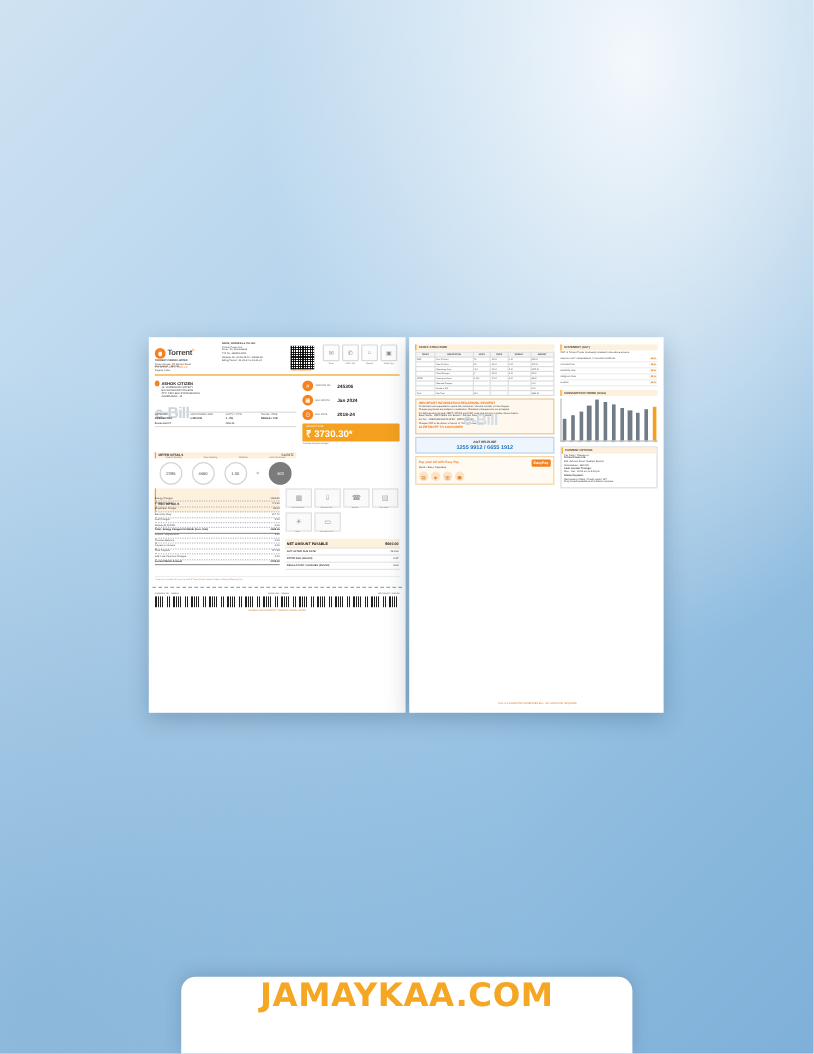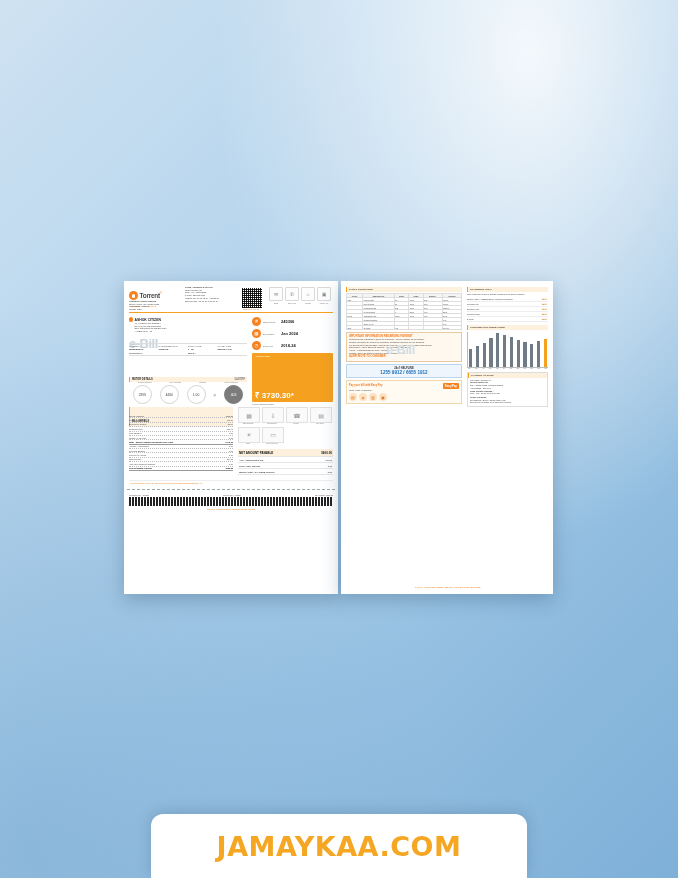--- a/index.html
+++ b/index.html
@@ -66,21 +66,21 @@
   .mini-table .cell{flex:1;font-size:2px;color:#555;}
   .mini-table .cell b{display:block;color:#222;font-size:2.2px;margin-top:.5px;}
 
   .right-col{position:absolute;left:128px;top:36px;width:81px;}
   .rc-row{display:flex;align-items:center;gap:2px;margin-bottom:3px;}
   .rc-ico{width:9px;height:9px;border-radius:50%;background:#f5821f;color:#fff;font-size:4.5px;display:flex;align-items:center;justify-content:center;}
   .rc-lbl{font-size:2px;color:#666;width:16px;}
   .rc-val{font-size:4px;font-weight:bold;color:#222;}
   .amt-box{background:#f5a11f;color:#fff;padding:2px 3px;border-radius:1px;}
   .amt-lbl{font-size:2.2px;}
-  .amt-val{font-size:8px;font-weight:bold;line-height:9px;margin-top:34px;}
+  .amt-val{font-size:8px;font-weight:bold;line-height:9px;}
   .amt-note{font-size:1.8px;color:#666;margin-top:1px;}
 
   
   .meter-head{position:absolute;left:5px;top:96px;width:118px;background:#fdf0dd;border-left:1.6px solid #f5a11f;padding:1px 2px;box-sizing:border-box;}
   .dials{position:absolute;left:5px;top:104px;width:118px;display:flex;align-items:center;justify-content:space-around;}
   .dial{width:17px;height:17px;border-radius:50%;border:.7px solid #d5d5d5;display:flex;align-items:center;justify-content:center;font-size:3.4px;color:#444;background:#fff;}
   .dial.dark{background:#7b7b7b;color:#fff;border-color:#7b7b7b;}
   .dial-cap{font-size:1.8px;color:#777;text-align:center;}
   .dials-caps{position:absolute;left:5px;top:100px;width:118px;display:flex;justify-content:space-around;}
   .op{font-size:5px;color:#888;align-self:center;}
@@ -134,21 +134,21 @@
   .bar.hi{background:#f5a11f;}
   .xlab{display:flex;justify-content:space-between;font-size:1.5px;color:#777;padding:0 1px;}
   .pay-box{margin-top:3px;border:.4px solid #ddd;padding:2px;box-sizing:border-box;}
   .pay-box .sec-head{margin:-2px -2px 1px -2px;}
 
   
   .wm-card{
     position:absolute;left:151px;top:814px;width:376px;height:64px;
     background:#fff;border-radius:12px 12px 0 0;
     box-shadow:0 -2px 14px rgba(40,70,100,.22);
-    display:flex;align-items:center;justify-content:center;
+    display:flex;justify-content:center;
   }
   .wm-text{
     font-size:27px;font-weight:bold;letter-spacing:.5px;color:#f5a623;
     font-family:"DejaVu Sans",sans-serif;
   }
 </style>
 </head>
 <body>
 
 <div class="bg-glow"></div>

